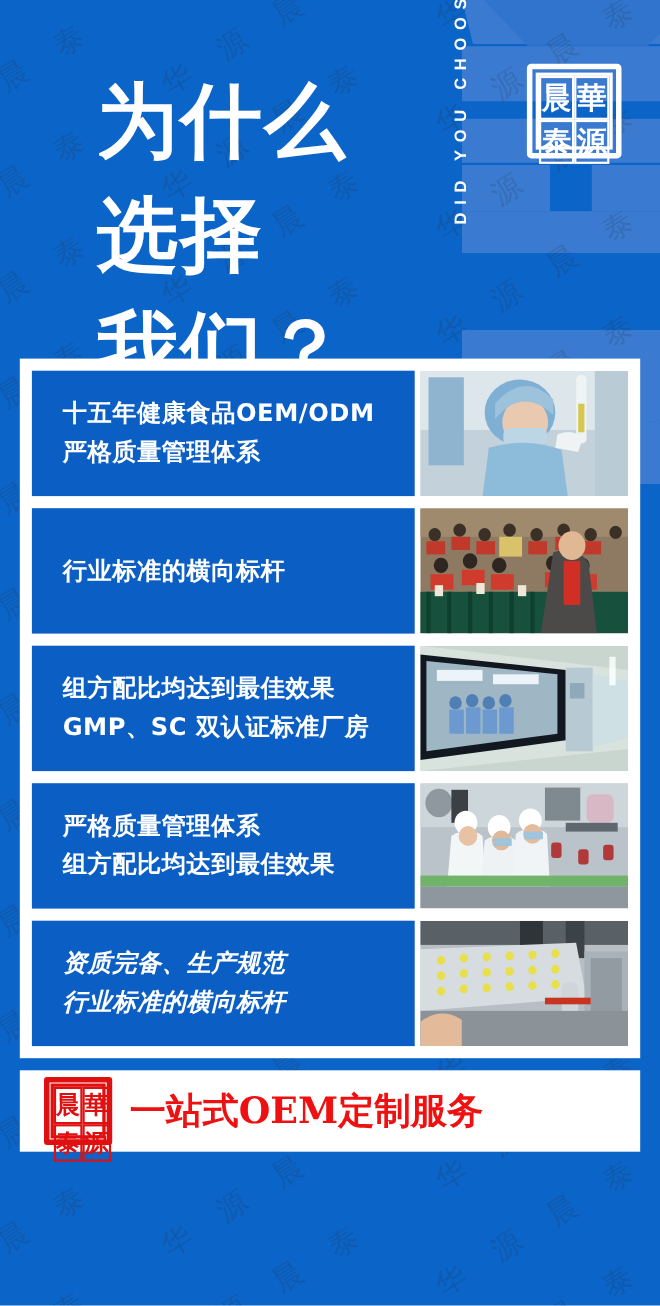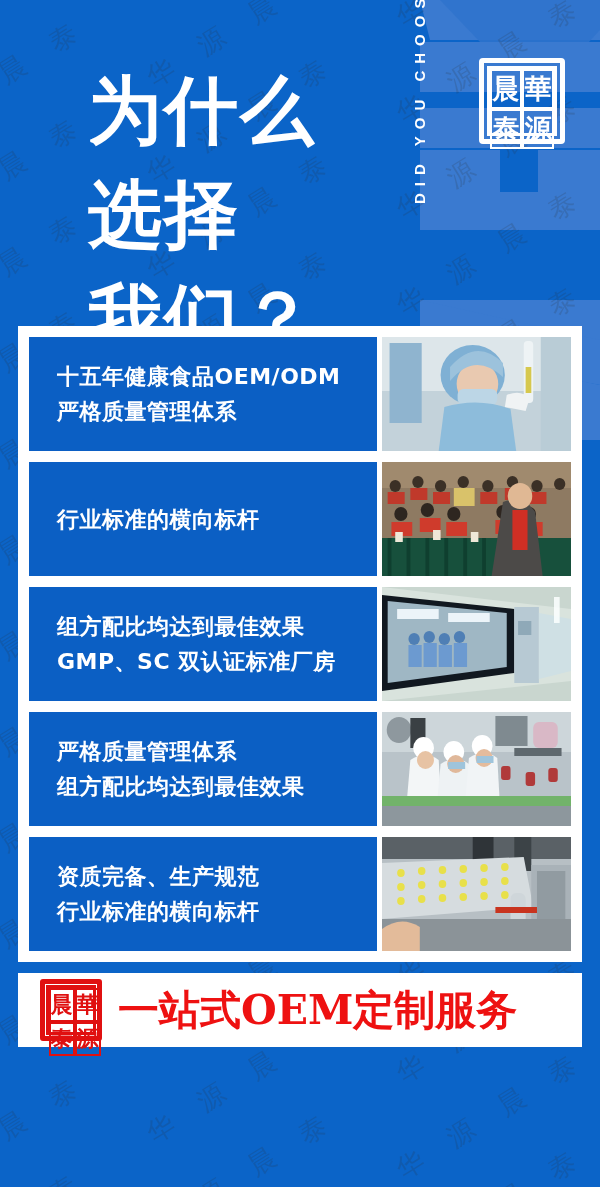--- a/index.html
+++ b/index.html
@@ -150,21 +150,21 @@
     padding: 11px;
     box-sizing: border-box;
     width: 564px;
   }
   .card {
     display: flex;
     height: 114px;
     margin-bottom: 11px;
     background: #ffffff;
   }
-  .card:last-of-type { margin-bottom: 0; }
+  .card:last-of-type { margin-bottom: 0; font-style: italic; }
   .card-text {
     width: 348px;
     background: #0b5fc4;
     box-sizing: border-box;
     padding: 0 0 0 28px;
     display: flex;
     flex-direction: column;
     justify-content: center;
   }
   .card-line {
@@ -194,21 +194,21 @@
     background: #ffffff;
     box-sizing: border-box;
     display: flex;
     align-items: center;
     padding-left: 22px;
   }
   .footer-stamp { width: 62px; height: 62px; flex: none; }
   .footer-text {
     margin-left: 16px;
     color: #ee1111;
-    font-size: 41px;
+    font-size: 33px;
     font-weight: bold;
     letter-spacing: 0px;
     white-space: nowrap;
     font-family: "DejaVu Serif", "Liberation Serif", serif;
   }
 </style>
 </head>
 <body>
 
 <div class="poster">

